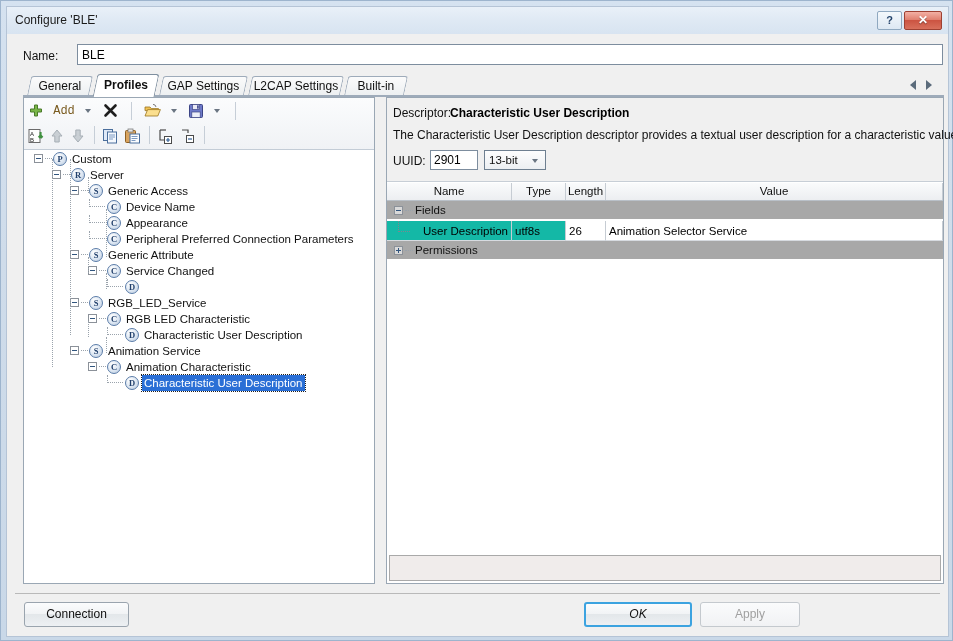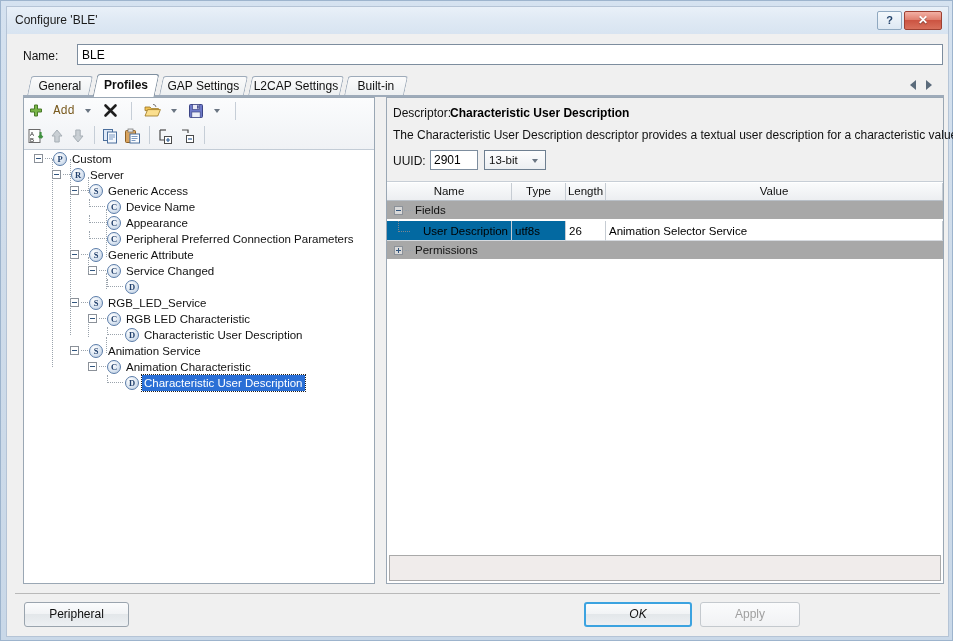--- a/index.html
+++ b/index.html
@@ -293,21 +293,21 @@
   .group-row .exp { left: 7px; top: 5px; background: #d9d9d9; }
   .group-row .dots { left: 18px; top: 9px; width: 8px; }
   .group-row .glabel { position: absolute; left: 28px; top: 0; }
   .data-row { height: 20px; line-height: 20px; font-size: 11.5px; }
   .cell {
     position: absolute; top: 0; height: 20px;
     border-right: 1px solid #c6ccd3;
     border-bottom: 1px solid #d7dbe0;
     overflow: hidden; white-space: nowrap;
   }
-  .cell.lav { background: #0369a1; }
+  .cell.lav { background: #14b8a6; }
   .cell.wht { background: #ffffff; }
   .cell-text { position: absolute; top: 0; }
   .row-tree-v { position: absolute; left: 11px; top: 0; height: 11px; border-left: 1px dotted #7f868e; }
   .row-tree-h { position: absolute; left: 11px; top: 10px; width: 12px; border-top: 1px dotted #7f868e; }
   #status-strip {
     position: absolute; left: 2px; bottom: 2px;
     width: 552px; height: 26px;
     background: #f0eceb;
     border: 1px solid #a9a9a9;
   }
@@ -629,18 +629,18 @@
             <div class="exp plus"></div>
             <div class="dots"></div>
             <div class="glabel">Permissions</div>
           </div>
         </div>
 
       <div id="status-strip"></div>
     </div>
 
     <div id="footer-sep"></div>
-    <div class="btn" id="btn-datasheet">Peripheral</div>
+    <div class="btn" id="btn-datasheet">Connection</div>
     <div class="btn" id="btn-ok">OK</div>
     <div class="btn" id="btn-apply">Apply</div>
 
   </div>
 </div>
 
 </body></html>

